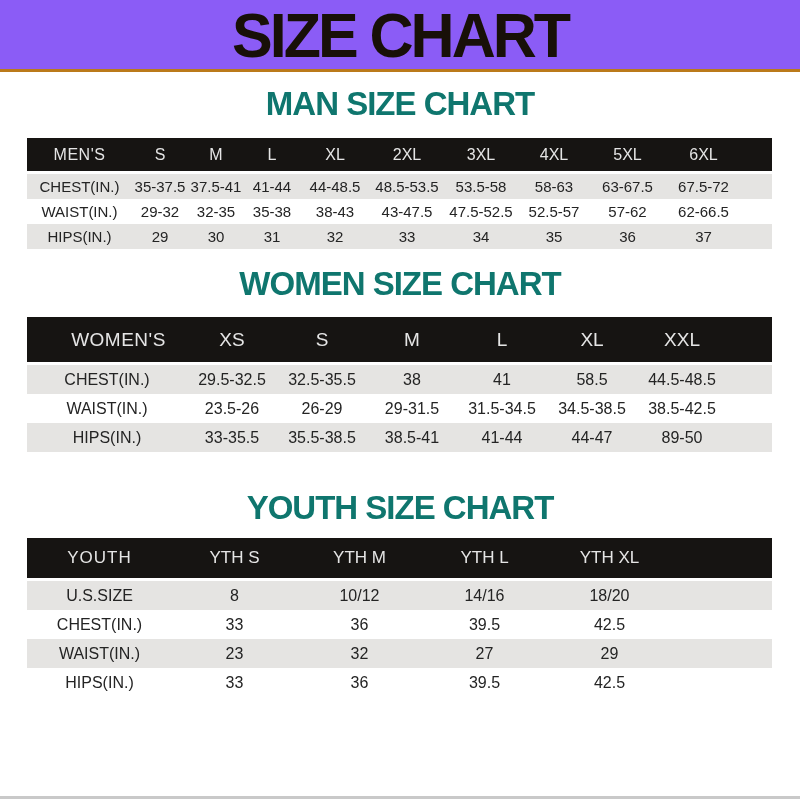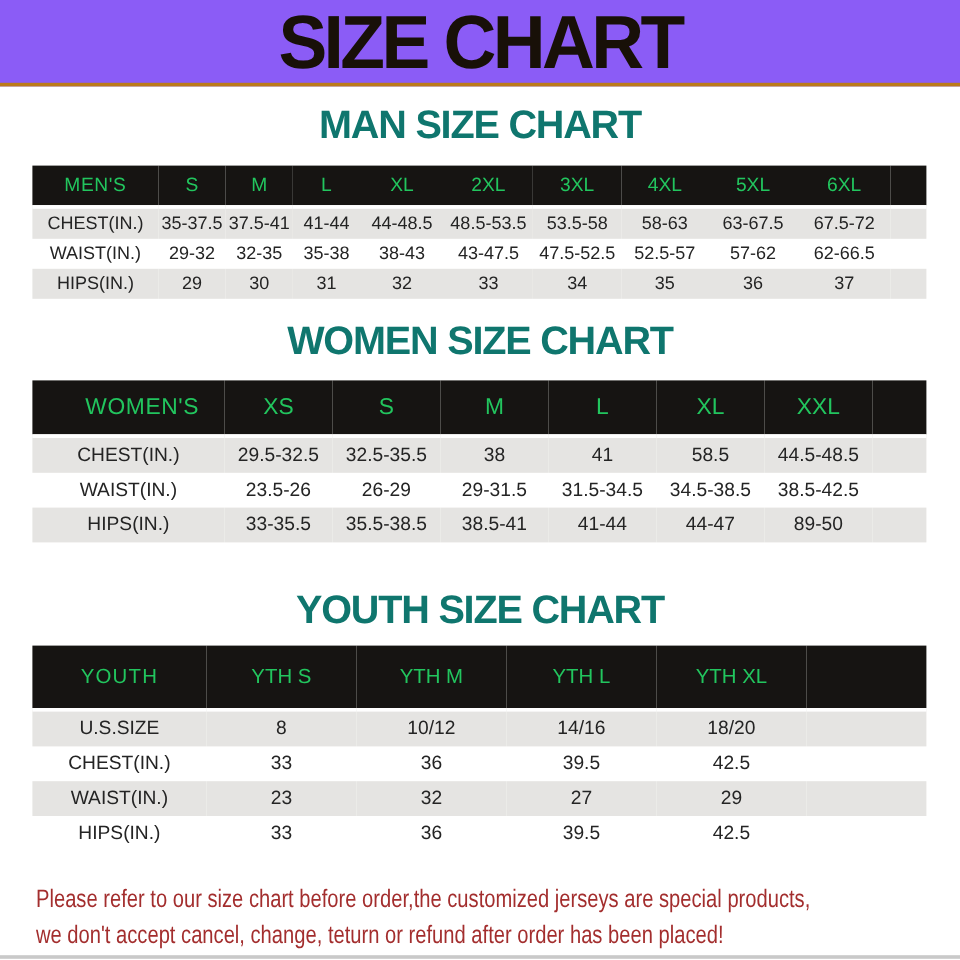--- a/index.html
+++ b/index.html
@@ -47,21 +47,21 @@
     width: 745px;
   }
   table.size-table th, table.size-table td {
     padding: 0;
     overflow: hidden;
     white-space: nowrap;
     vertical-align: middle;
   }
   tr.bar th {
     background: #161412;
-    color: #22c55e;
+    color: #e5e5e5;
     text-align: center;
     font-weight: 400;
   }
   th.bar-label {
     text-align: left;
     padding-left: 12px;
     font-weight: 700;
     letter-spacing: 0.5px;
   }
   tbody td { text-align: center; color: #242424; }
@@ -69,21 +69,21 @@
   tbody tr:first-child td { border-top: 3px solid #ffffff; }
   
   .men tr.bar th { height: 33px; font-size: 16px; }
   .men th.bar-label { font-size: 21px; }
   .men tbody td { height: 25px; font-size: 15px; }
   
   .women tr.bar th { height: 45px; font-size: 19px; }
   .women th.bar-label { font-size: 22px; padding-left: 23px; }
   .women tbody td { height: 29px; font-size: 16px; }
   
-  .youth tr.bar th { height: 52px; font-size: 17px; }
+  .youth tr.bar th { height: 40px; font-size: 17px; }
   .youth th.bar-label { font-size: 22px; letter-spacing: 1px; }
   .youth tbody td { height: 29px; font-size: 16px; }
   
   .disclaimer { margin-top: 26px; padding-left: 30px; }
   .disclaimer p {
     margin: 0;
     font-size: 21px;
     line-height: 30px;
     color: #a32e2e;
     transform: scaleX(0.8);
@@ -299,20 +299,16 @@
               <td class="cell">36</td>
               <td class="cell">39.5</td>
               <td class="cell">42.5</td>
               <td class="cell-filler"></td>
             </tr>
           </tbody>
         </table>
       </div>
   </section>
 
-  <footer class="disclaimer">
-    <p>Please refer to our size chart before order,the customized jerseys are special products,</p>
-    <p>we don't accept cancel, change, teturn or refund after order has been placed!</p>
-  </footer>
 
   <div class="bottom-line"></div>
 
 </div>
 
 </body></html>

